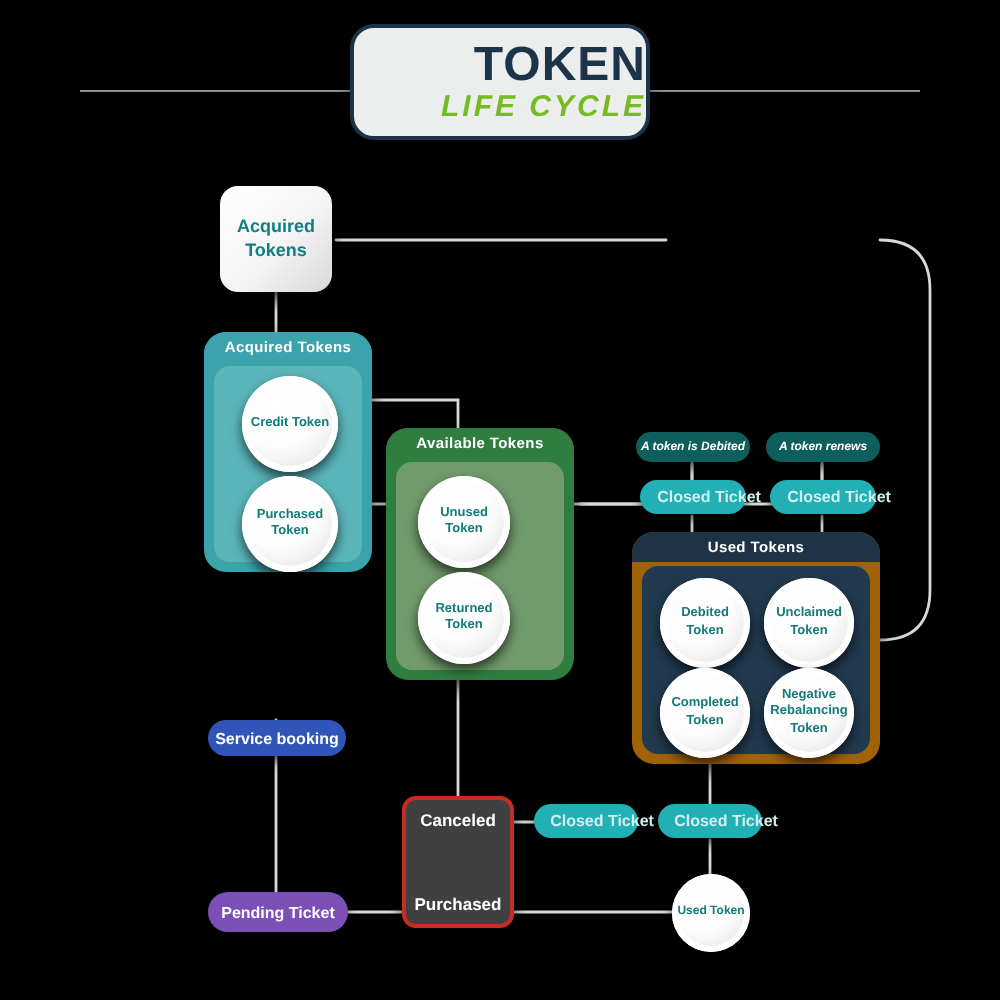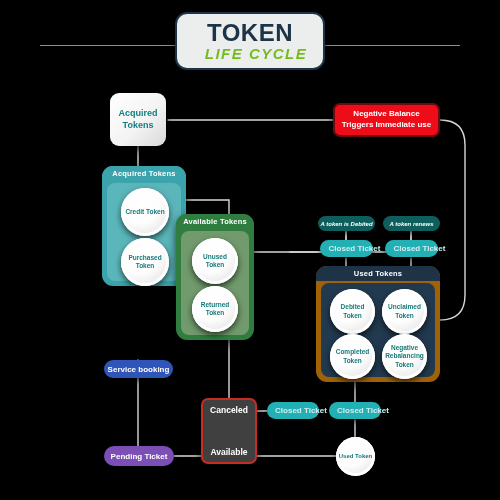--- a/index.html
+++ b/index.html
@@ -29,21 +29,21 @@
   
   .title-card {
     position: absolute;
     left: 175px; top: 12px;
     width: 150px; height: 58px;
     background: #eceeed;
     border: 2px solid #1d3347;
     border-radius: 12px;
     box-shadow: 0 3px 6px rgba(0,0,0,.6);
     display: flex; flex-direction: column;
-    align-items: center; justify-content: center;
+    align-items: flex-end; justify-content: center;
     gap: 1px;
   }
   .title-main {
     font-size: 24px; font-weight: bold; letter-spacing: .5px;
     color: #1d3347; line-height: 1;
   }
   .title-sub {
     font-size: 15px; font-style: italic; font-weight: bold;
     color: #76bc21; letter-spacing: 1.5px; line-height: 1; margin-left: 12px;
   }
@@ -189,30 +189,29 @@
 
   <div class="rule"></div>
 
   <div class="title-card">
     <div class="title-main">TOKEN</div>
     <div class="title-sub">LIFE CYCLE</div>
   </div>
 
   <div class="white-node" style="left:110px; top:93px; width:56px; height:53px;">Acquired Tokens</div>
 
-  <div class="rect red" style="left:333px; top:103px; width:107px; height:34px;">Negative Balance Triggers Immediate use</div>
 
   <div class="panel teal" style="left:102px; top:166px; width:84px; height:120px;">
     <div class="panel-title">Acquired Tokens</div>
     <div class="panel-body"></div>
     <div class="circle" style="left:19px; top:22px; width:48px; height:48px;">Credit Token</div>
     <div class="circle" style="left:19px; top:72px; width:48px; height:48px;">Purchased Token</div>
   </div>
 
-  <div class="panel green" style="left:176px; top:214px; width:78px; height:126px;">
+  <div class="panel green" style="left:193px; top:214px; width:94px; height:126px;">
     <div class="panel-title">Available Tokens</div>
     <div class="panel-body"></div>
     <div class="circle" style="left:16px; top:24px; width:46px; height:46px;">Unused Token</div>
     <div class="circle" style="left:16px; top:72px; width:46px; height:46px;">Returned Token</div>
   </div>
 
   <div class="panel navy" style="left:316px; top:266px; width:124px; height:116px;">
     <div class="panel-title">Used Tokens</div>
     <div class="panel-body"></div>
     <div class="circle" style="left:14px; top:23px; width:45px; height:45px;">Debited Token</div>
@@ -225,21 +224,21 @@
   <div class="pill darkteal" style="left:383px; top:216px; width:57px; height:15px;">A token renews</div>
 
   <div class="pill closedticket" style="left:320px; top:240px; width:53px; height:17px;">Closed Ticket</div>
   <div class="pill closedticket" style="left:385px; top:240px; width:53px; height:17px;">Closed Ticket</div>
 
   <div class="pill purple" style="left:104px; top:446px; width:70px; height:20px;">Pending Ticket</div>
   <div class="pill blue" style="left:104px; top:360px; width:69px; height:18px;">Service booking</div>
 
   <div class="rect salmon" style="left:201px; top:398px; width:56px; height:66px;">
     <span>Canceled</span>
-    <span>Available</span>
+    <span>Purchased</span>
   </div>
 
   <div class="pill closedticket" style="left:267px; top:402px; width:52px; height:17px;">Closed Ticket</div>
 
   <div class="pill closedticket" style="left:329px; top:402px; width:52px; height:17px;">Closed Ticket</div>
 
   <div class="circle" style="left:336px; top:437px; width:39px; height:39px; font-size:6px;">Used Token</div>
 
 </div>
 

